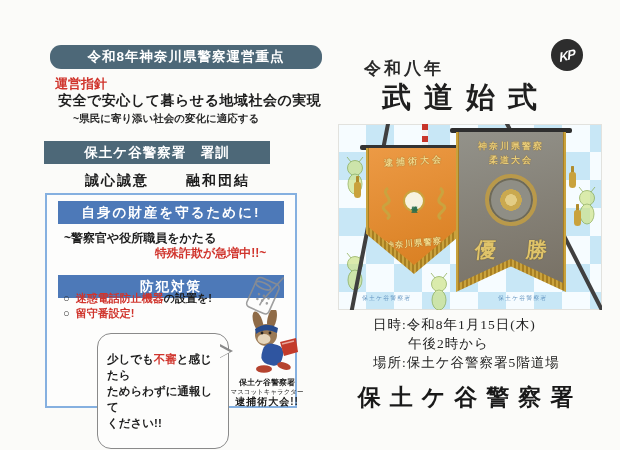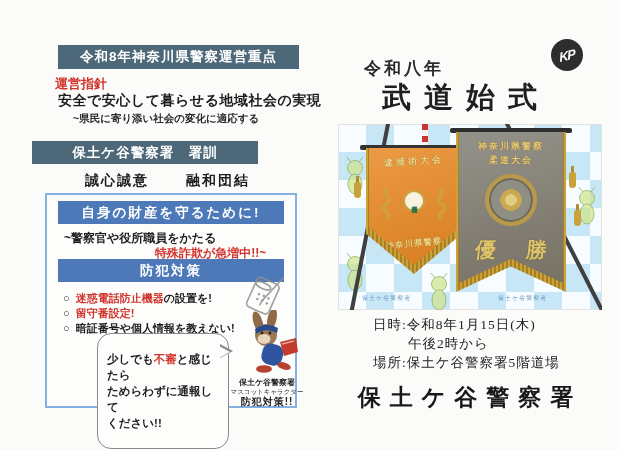--- a/index.html
+++ b/index.html
@@ -77,47 +77,44 @@
     border-radius:3px 3px 4px 4px; box-shadow:0 -8px 0 -2px #b08c2c; }
   .wall-label { position:absolute; font-size:6px; color:#4f86b8; opacity:.85; letter-spacing:1px; }
   .detail-line { position:absolute; font-size:13.5px; color:#222; letter-spacing:1px; }
   .footer-big { font-size:23px; letter-spacing:9px; text-align:center; color:#191919; font-weight:bold; }
 </style>
 </head>
 <body>
 
 <div class="page">
 
-  <div class="abs bar-slate" style="left:58px; top:45px; width:241px; height:24px;">令和8年神奈川県警察運営重点</div>
+  <div class="abs bar-slate" style="left:50px; top:45px; width:272px; height:24px;border-radius:11px;">令和8年神奈川県警察運営重点</div>
 
   <div class="abs policy-label" style="left:55px; top:75px;">運営指針</div>
   <div class="abs policy-main" style="left:58px; top:92px;">安全で安心して暮らせる地域社会の実現</div>
   <div class="abs policy-sub" style="left:73px; top:112px;">~県民に寄り添い社会の変化に適応する</div>
 
-  <div class="abs bar-slate" style="left:32px; top:141px; width:226px; height:23px;">保土ケ谷警察署　署訓</div>
+  <div class="abs bar-slate" style="left:44px; top:141px; width:226px; height:23px;">保土ケ谷警察署　署訓</div>
   <div class="abs motto-val" style="left:85px; top:172px;">誠心誠意</div>
   <div class="abs motto-val" style="left:186px; top:172px;">融和団結</div>
 
   <div class="abs crime-box" style="left:45px; top:193px; width:252px; height:215px;">
 
     <div class="bar-blue" style="left:11px; top:6px; width:226px; height:23px;">自身の財産を守るために!</div>
 
     <div class="warn1" style="left:17px; top:35px;">~警察官や役所職員をかたる</div>
     <div class="warn2" style="left:108px; top:50px;text-align:center;">特殊詐欺が急増中!!~</div>
 
-    <div class="bar-blue" style="left:11px; top:64px; width:226px; height:23px;">防犯対策</div>
+    <div class="bar-blue" style="left:11px; top:80px; width:226px; height:23px;">防犯対策</div>
 
     <div class="bullet-row" style="left:16px; top:96px;">
       <span class="marker">○</span><span class="red-txt">迷惑電話防止機器</span><span>の設置を!</span>
     </div>
     <div class="bullet-row" style="left:16px; top:111px;">
       <span class="marker">○</span><span class="red-txt">留守番設定!</span><span></span>
-    </div>
-    <div class="bullet-row" style="left:16px; top:126px;">
-      <span class="marker">○</span><span class="red-txt"></span><span>暗証番号や個人情報を教えない!</span>
     </div>
 
     <svg class="abs" style="right:6px; top:76px; transform:rotate(8deg); opacity:.85;" width="48" height="48" viewBox="0 0 48 48">
       <g stroke="#8f8f8f" fill="none" stroke-width="1.6">
         <rect x="10" y="9" width="24" height="32" rx="4" transform="rotate(16 22 25)"></rect>
         <ellipse cx="21" cy="15" rx="8" ry="3" transform="rotate(16 21 15)"></ellipse>
         <line x1="40" y1="4" x2="22" y2="30"></line>
         <line x1="22" y1="30" x2="20" y2="35"></line>
       </g>
       <g fill="#8f8f8f">
@@ -147,21 +144,21 @@
       <rect x="20" y="34" width="21" height="21" rx="8" fill="#2f55a0" transform="rotate(14 30 44)"></rect>
       <path d="M38 32 L54 28 L56 42 L42 46 Z" fill="#c33b2b"></path>
       <path d="M40 34 L52 31" stroke="#e8a89d" stroke-width="1.5" fill="none"></path>
       <ellipse cx="22" cy="59" rx="8" ry="3.8" fill="#b5432f"></ellipse>
       <ellipse cx="42" cy="56" rx="7" ry="3.5" fill="#b5432f" transform="rotate(16 42 56)"></ellipse>
     </svg>
 
     <div class="mascot-caption" style="left:168px; top:183px; width:104px;">
       <div class="mc1">保土ケ谷警察署</div>
       <div class="mc2">マスコットキャラクター</div>
-      <div class="mc3">防犯対策!!</div>
+      <div class="mc3">逮捕術大会!!</div>
     </div>
   </div>
 
   <div class="abs logo-circle" style="left:551px; top:39px;">
     <span>KP</span>
   </div>
 
   <div class="abs serif year-txt" style="left:364px; top:57px;">令和八年</div>
   <div class="abs serif budo-title" style="left:382px; top:78px;">武道始式</div>
 

